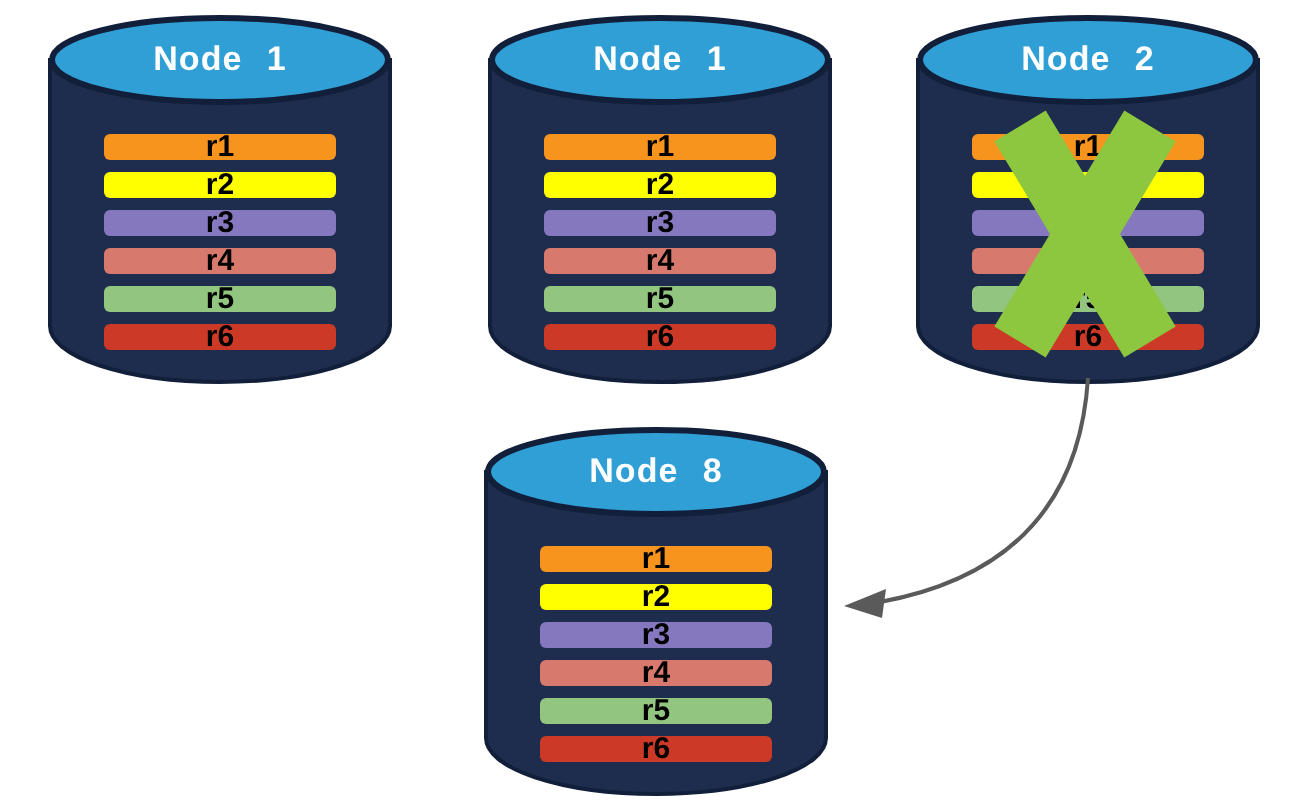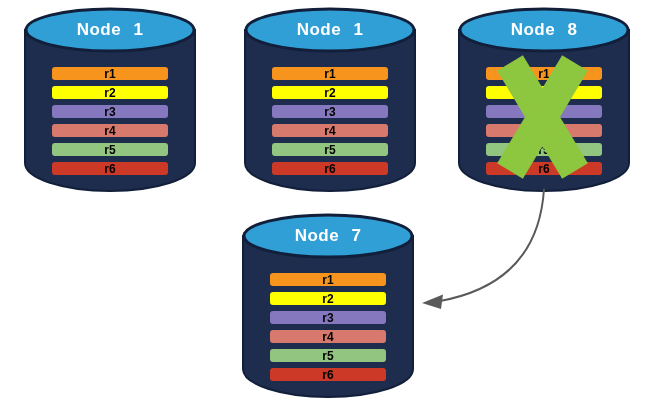--- a/index.html
+++ b/index.html
@@ -22,21 +22,21 @@
     position:absolute; top:15px; left:0; width:100%; height:20px;
     text-align:center; color:var(--titleText,#fff);
     font-weight:bold; font-size:17px; word-spacing:7px; letter-spacing:0.5px;
   }
 
   .rows { position:absolute; left:30px; top:62px; width:116px; }
   .row {
     height:13px; margin-bottom:6px; border-radius:3px;
     display:flex; align-items:center; justify-content:center;
   }
-  .row-label { font-size:12px; font-weight:bold; color:var(--rowText,#000); line-height:1; }
+  .row-label { font-size:15px; font-weight:bold; color:var(--rowText,#000); line-height:1; }
 
   .fail-x { position:absolute; left:0; top:0; width:176px; height:192px; }
   .fail-x line { stroke:var(--failX,#8DC63F); stroke-width:30; stroke-linecap:butt; }
 
   #arrow-overlay { position:absolute; left:0; top:0; width:646px; height:402px; pointer-events:none; }
   .arrow-path { fill:none; stroke:var(--arrow,#5A5A5A); stroke-width:2; }
   .arrow-head { fill:var(--arrow,#5A5A5A); stroke:none; }
 </style>
 </head>
 <body>
@@ -97,21 +97,21 @@
           <span class="row-label">r6</span>
         </div>
     </div>
   </div>
 
   <div class="node pos3">
     <svg class="cyl" viewBox="0 0 176 192">
       <path class="cyl-body" d="M3,25 L3,158 A85,28 0 0 0 173,158 L173,25 Z"></path>
       <ellipse class="cyl-top" cx="88" cy="25" rx="84" ry="21"></ellipse>
     </svg>
-    <div class="node-title">Node 8</div>
+    <div class="node-title">Node 2</div>
     <div class="rows">
       <div class="row" style="background: rgb(247, 148, 30);">
           <span class="row-label">r1</span>
         </div>
       <div class="row" style="background: rgb(255, 255, 0);">
           <span class="row-label">r2</span>
         </div>
       <div class="row" style="background: rgb(134, 120, 191);">
           <span class="row-label">r3</span>
         </div>
@@ -129,21 +129,21 @@
       <line x1="54" y1="58" x2="119" y2="166"></line>
       <line x1="119" y1="58" x2="54" y2="166"></line>
     </svg>
   </div>
 
   <div class="node pos4">
     <svg class="cyl" viewBox="0 0 176 192">
       <path class="cyl-body" d="M3,25 L3,158 A85,28 0 0 0 173,158 L173,25 Z"></path>
       <ellipse class="cyl-top" cx="88" cy="25" rx="84" ry="21"></ellipse>
     </svg>
-    <div class="node-title">Node 7</div>
+    <div class="node-title">Node 8</div>
     <div class="rows">
       <div class="row" style="background: rgb(247, 148, 30);">
           <span class="row-label">r1</span>
         </div>
       <div class="row" style="background: rgb(255, 255, 0);">
           <span class="row-label">r2</span>
         </div>
       <div class="row" style="background: rgb(134, 120, 191);">
           <span class="row-label">r3</span>
         </div>

